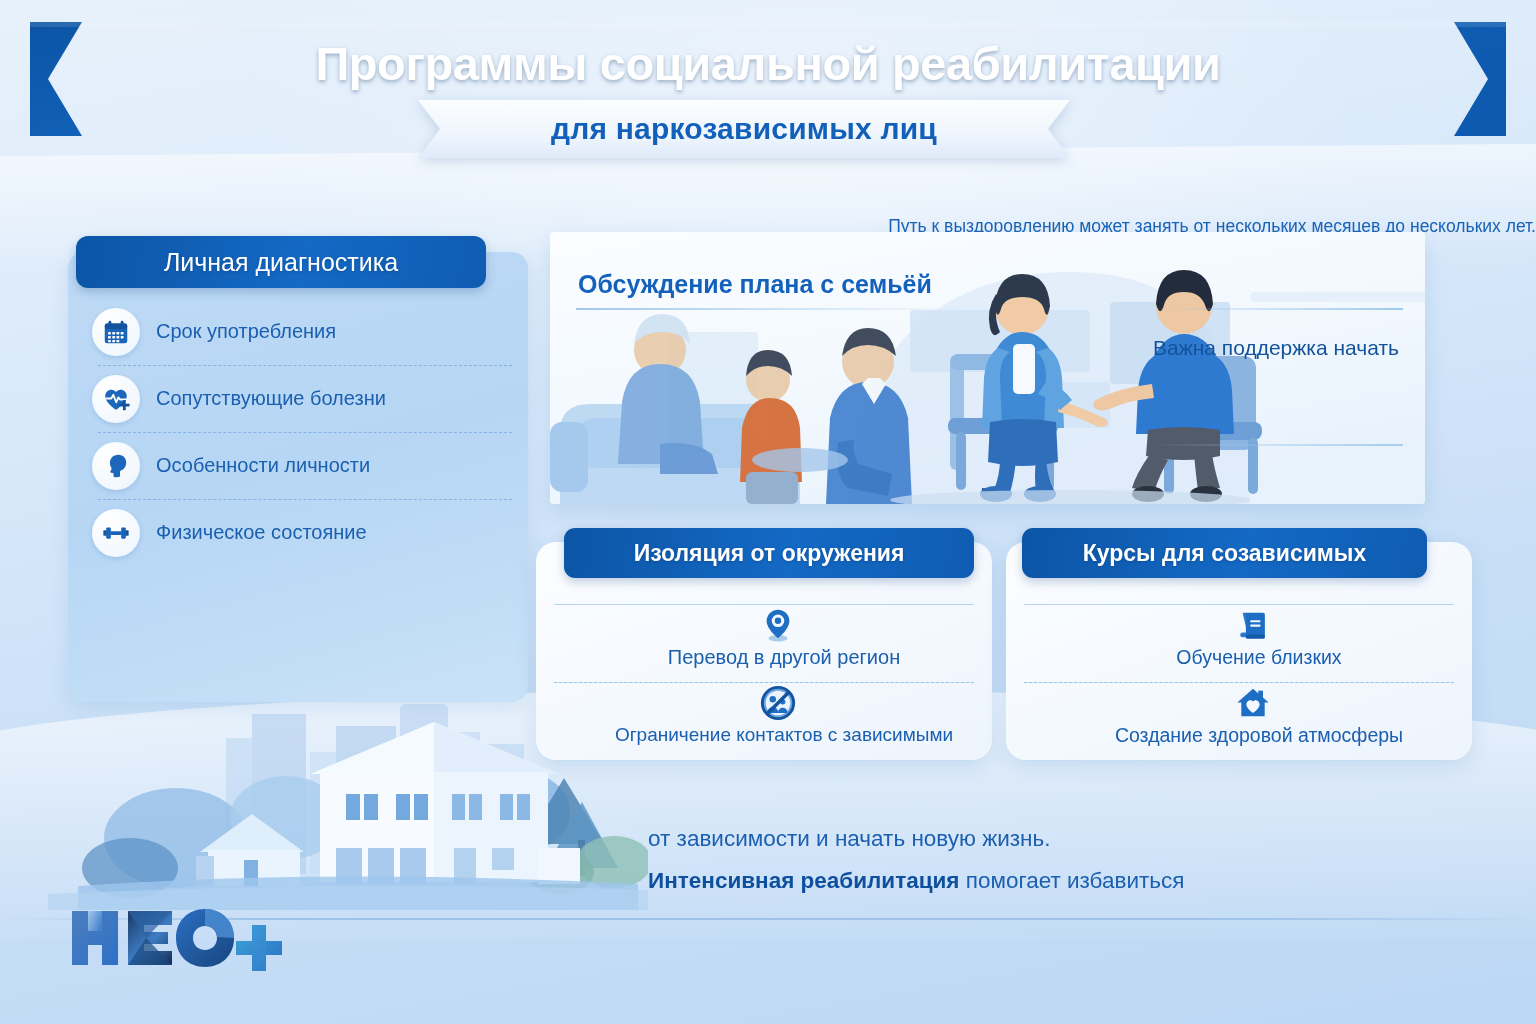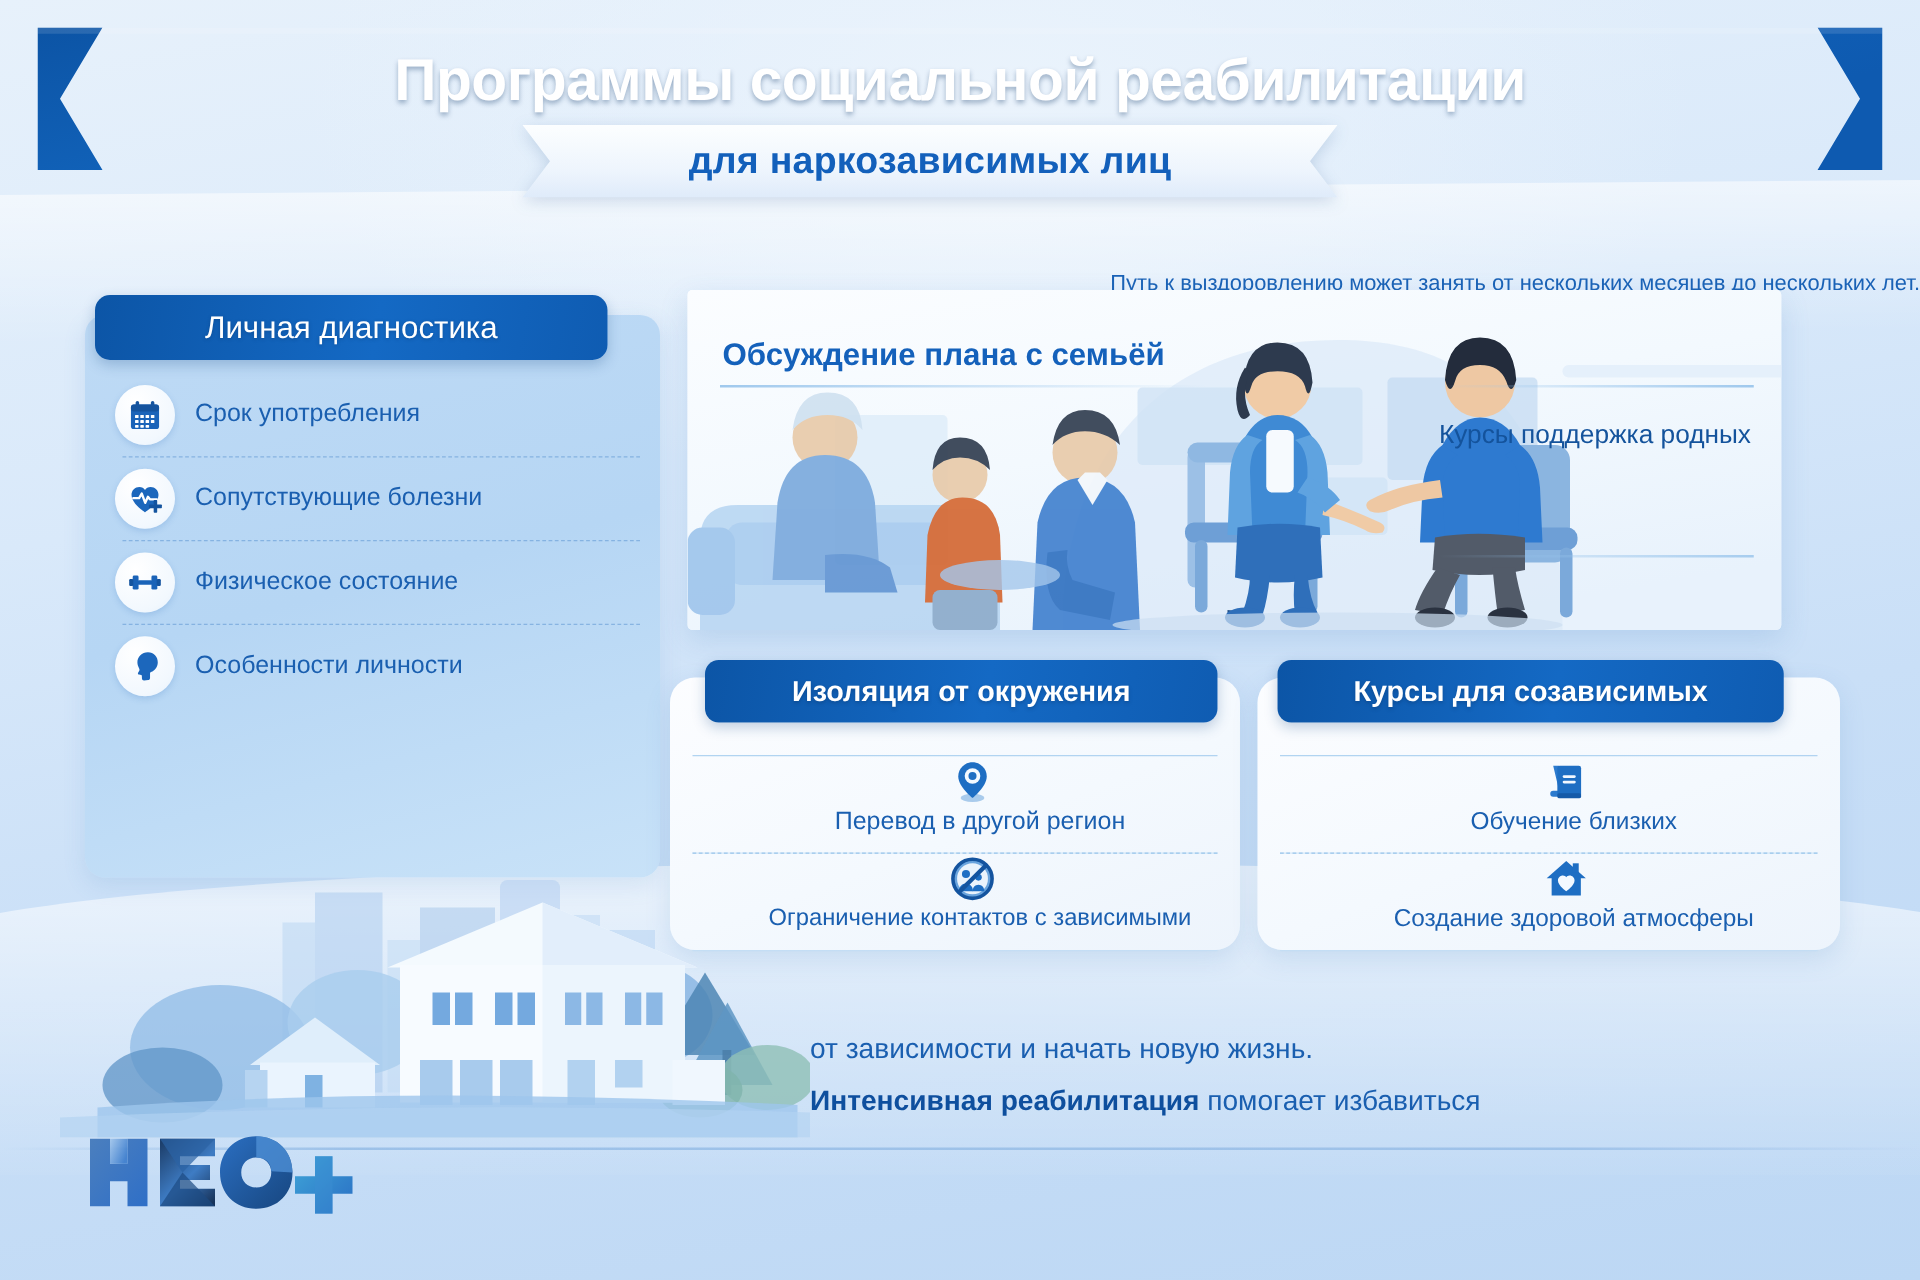--- a/index.html
+++ b/index.html
@@ -287,37 +287,37 @@
             <rect x="-0.6" y="4" width="11" height="3" rx="0.6" fill="#14549f"></rect>
           </g>
         </svg>
       </div>
       <span class="lbl">Сопутствующие болезни</span>
     </div>
 
     <div class="side-item">
       <div class="ic-circle">
         <svg viewBox="0 0 32 32">
+          <path d="M18.5 4c-5.2 0-9 3.8-9 8.6 0 2.2.7 3.6 1.4 5 .5 1 .5 1.6.2 2.2l-1 1.7c-.4.7 0 1.5.8 1.6l1.8.3c.4.1.6.4.6.8l.1 2.2c0 1 .9 1.8 1.9 1.7l3.4-.3c.9-.1 1.6-.9 1.6-1.8V22c0-.5.3-.9.8-1.1 3.5-1.3 5.8-4.6 5.8-8.4C26.9 7.8 23.6 4 18.5 4z" fill="#1c67bc"></path>
+        </svg>
+      </div>
+      <span class="lbl">Особенности личности</span>
+    </div>
+
+    <div class="side-item">
+      <div class="ic-circle">
+        <svg viewBox="0 0 32 32">
           <rect x="10" y="14" width="12" height="4" rx="0.8" fill="#1a63b8"></rect>
           <rect x="5.5" y="10" width="5" height="12" rx="1.2" fill="#1a63b8"></rect>
           <rect x="21.5" y="10" width="5" height="12" rx="1.2" fill="#1a63b8"></rect>
           <rect x="2.5" y="13" width="3.5" height="6" rx="1" fill="#14549f"></rect>
           <rect x="26" y="13" width="3.5" height="6" rx="1" fill="#14549f"></rect>
         </svg>
       </div>
       <span class="lbl">Физическое состояние</span>
-    </div>
-
-    <div class="side-item">
-      <div class="ic-circle">
-        <svg viewBox="0 0 32 32">
-          <path d="M18.5 4c-5.2 0-9 3.8-9 8.6 0 2.2.7 3.6 1.4 5 .5 1 .5 1.6.2 2.2l-1 1.7c-.4.7 0 1.5.8 1.6l1.8.3c.4.1.6.4.6.8l.1 2.2c0 1 .9 1.8 1.9 1.7l3.4-.3c.9-.1 1.6-.9 1.6-1.8V22c0-.5.3-.9.8-1.1 3.5-1.3 5.8-4.6 5.8-8.4C26.9 7.8 23.6 4 18.5 4z" fill="#1c67bc"></path>
-        </svg>
-      </div>
-      <span class="lbl">Особенности личности</span>
     </div>
   </div>
 
   <div class="hero-card">
     <svg class="hero-illu" viewBox="0 0 938 272" preserveAspectRatio="none">
       <defs>
         <linearGradient id="heroBg" x1="0" y1="0" x2="0.6" y2="1">
           <stop offset="0" stop-color="#fbfdff"></stop>
           <stop offset="0.5" stop-color="#f3f9fe"></stop>
           <stop offset="1" stop-color="#e8f2fc"></stop>
@@ -406,21 +406,21 @@
         <ellipse cx="656" cy="262" rx="16" ry="8" fill="#2a3240"></ellipse>
       </g>
 
       <ellipse cx="520" cy="268" rx="180" ry="10" fill="#cddff2" opacity="0.7"></ellipse>
     </svg>
 
     <div class="hero-title">Обсуждение плана с семьёй</div>
     <div class="hero-rule"></div>
     <div class="hero-rule2"></div>
     <div class="hero-rule3"></div>
-    <div class="hero-note">Курсы поддержка родных</div>
+    <div class="hero-note">Важна поддержка начать</div>
   </div>
 
   <div class="card card-iso">
     <div class="card-rows">
       <div class="card-row">
         <div class="row-ic">
           <svg viewBox="0 0 40 40">
             <ellipse cx="20" cy="34" rx="10" ry="3.4" fill="#8fbbe6" opacity="0.75"></ellipse>
             <path d="M20 4c-6.6 0-12 5.3-12 11.9 0 8.6 12 18.1 12 18.1s12-9.5 12-18.1C32 9.3 26.6 4 20 4z" fill="#1e6ec3"></path>
             <circle cx="20" cy="15.6" r="6.6" fill="#f3f9ff"></circle>

